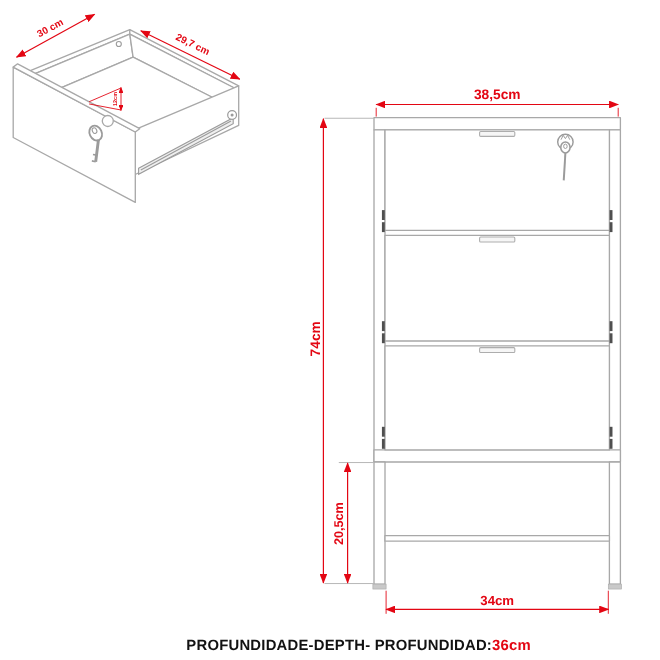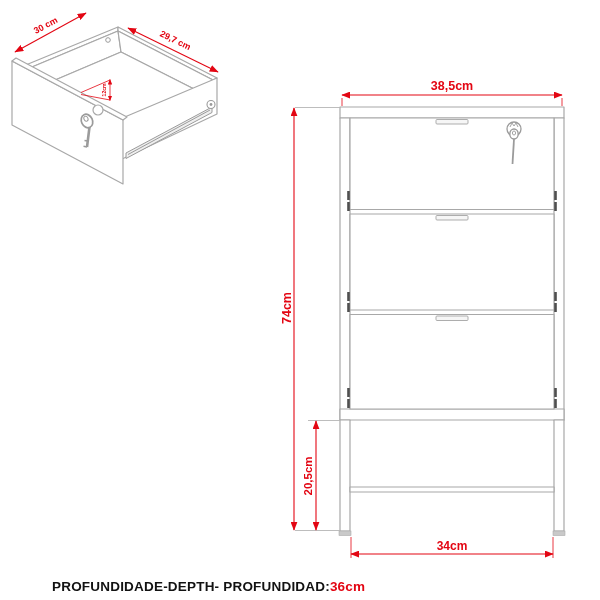--- a/index.html
+++ b/index.html
@@ -8,21 +8,21 @@
   svg{position:absolute;left:0;top:0;}
   .face{fill:#ffffff;stroke:#a8a8a8;stroke-width:1.2;stroke-linejoin:round;}
   .lnt{stroke:#9b9b9b;stroke-width:1;fill:none;}
   .dim{stroke:#e30613;stroke-width:1.1;fill:none;}
   .dimthin{stroke:#e30613;stroke-width:0.8;fill:none;}
   .ext{stroke:#b6b6b6;stroke-width:0.9;fill:none;}
   .dimtxt{fill:#e30613;font-weight:bold;font-family:"Liberation Sans",sans-serif;}
   .mark{fill:#4f4f4f;}
   .foot{fill:#c9c9c9;stroke:#ababab;stroke-width:0.6;}
   .notch{fill:#f6f6f6;stroke:#adadad;stroke-width:1;}
-  .footer{position:absolute;left:0;right:0;top:579px;text-align:left;padding-left:52px;
+  .footer{position:absolute;left:0;right:0;top:579px;text-align:center;padding-left:52px;
           font-size:13.5px;font-weight:bold;color:#121212;letter-spacing:0.2px;}
   .footer .red{color:#e30613;}
 </style>
 </head>
 <body>
 
 <div class="stage">
 <svg width="600" height="600" viewBox="0 0 600 600">
   <defs>
     <marker id="arr" markerWidth="9" markerHeight="7" refX="8.3" refY="3.5" orient="auto-start-reverse" markerUnits="userSpaceOnUse">

